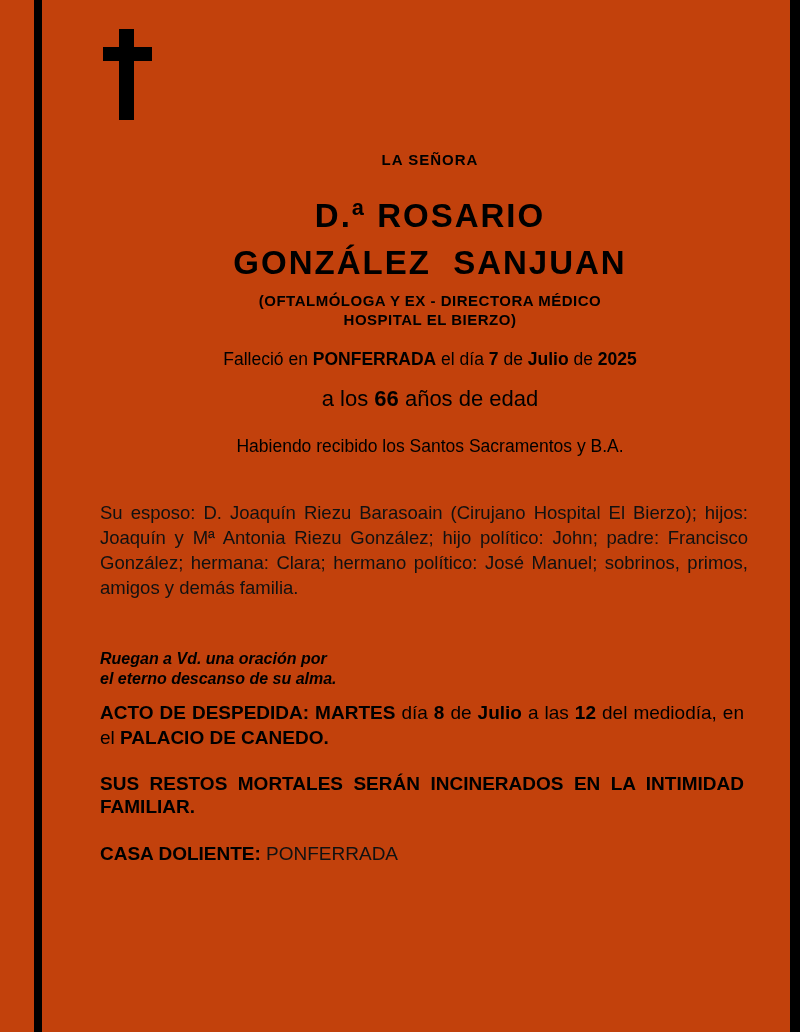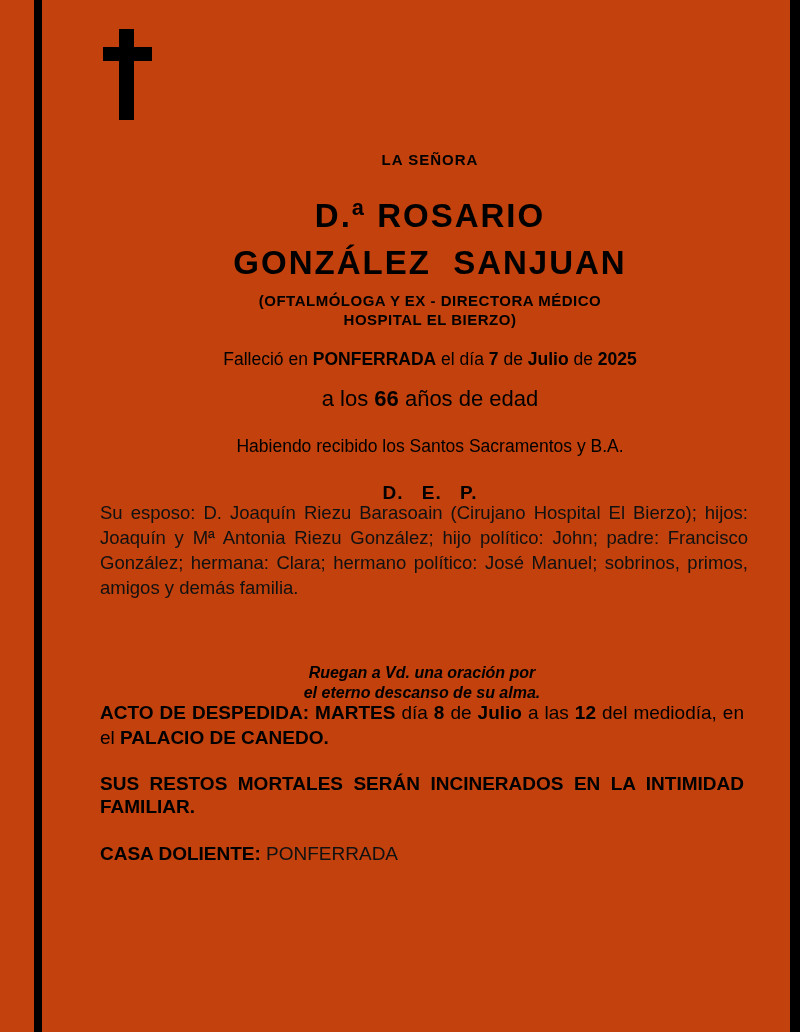--- a/index.html
+++ b/index.html
@@ -35,22 +35,22 @@
   .died       { top: 349px; font-size: 17.5px; }
   .age        { top: 386px; font-size: 22px; }
   .sacraments { top: 436px; font-size: 17.5px; }
   .dep        { top: 482px; font-size: 19px; font-weight: bold; word-spacing: 12px; letter-spacing: 1px; }
 
   .family {
     top: 500px; width: 648px; font-size: 18.5px; line-height: 25px;
     text-align: justify; color: #111111;
   }
   .prayer {
-    top: 663px; width: 644px; font-size: 16px; font-weight: bold; font-style: italic;
-    line-height: 20px; text-align: center; white-space: pre-wrap;
+    top: 649px; width: 644px; font-size: 16px; font-weight: bold; font-style: italic;
+    line-height: 20px; text-align: left; white-space: pre-wrap;
   }
   .acto {
     top: 700px; width: 644px; font-size: 19px; line-height: 25px; text-align: justify;
   }
   .cremation {
     top: 772px; width: 644px; font-size: 19px; line-height: 23px;
     font-weight: bold; text-align: justify;
   }
   .casa { top: 843px; width: 644px; font-size: 19px; }
   .casa .value { color: #111111; }
@@ -82,21 +82,20 @@
   <div class="blk center died">
     <span>Falleció en </span><b>PONFERRADA</b><span> el día </span><b>7</b><span> de </span><b>Julio</b><span> de </span><b>2025</b>
   </div>
 
   <div class="blk center age">
     <span>a los </span><b>66</b><span> años de edad</span>
   </div>
 
   <div class="blk center sacraments">Habiendo recibido los Santos Sacramentos y B.A.</div>
 
-  <div class="blk center dep">D. E. P.</div>
 
   <div class="blk family">Su esposo: D. Joaquín Riezu Barasoain (Cirujano Hospital El Bierzo); hijos: Joaquín y Mª Antonia Riezu González; hijo político: John; padre: Francisco González; hermana: Clara; hermano político: José Manuel; sobrinos, primos, amigos y demás familia.</div>
 
   <div class="blk prayer">Ruegan a Vd. una oración por
 el eterno descanso de su alma.</div>
 
   <div class="blk acto">
     <b>ACTO DE DESPEDIDA: MARTES</b><span> día </span><b>8</b><span> de </span><b>Julio</b><span> a las </span><b>12</b><span> del mediodía, en el </span><b>PALACIO DE CANEDO.</b>
   </div>
 

